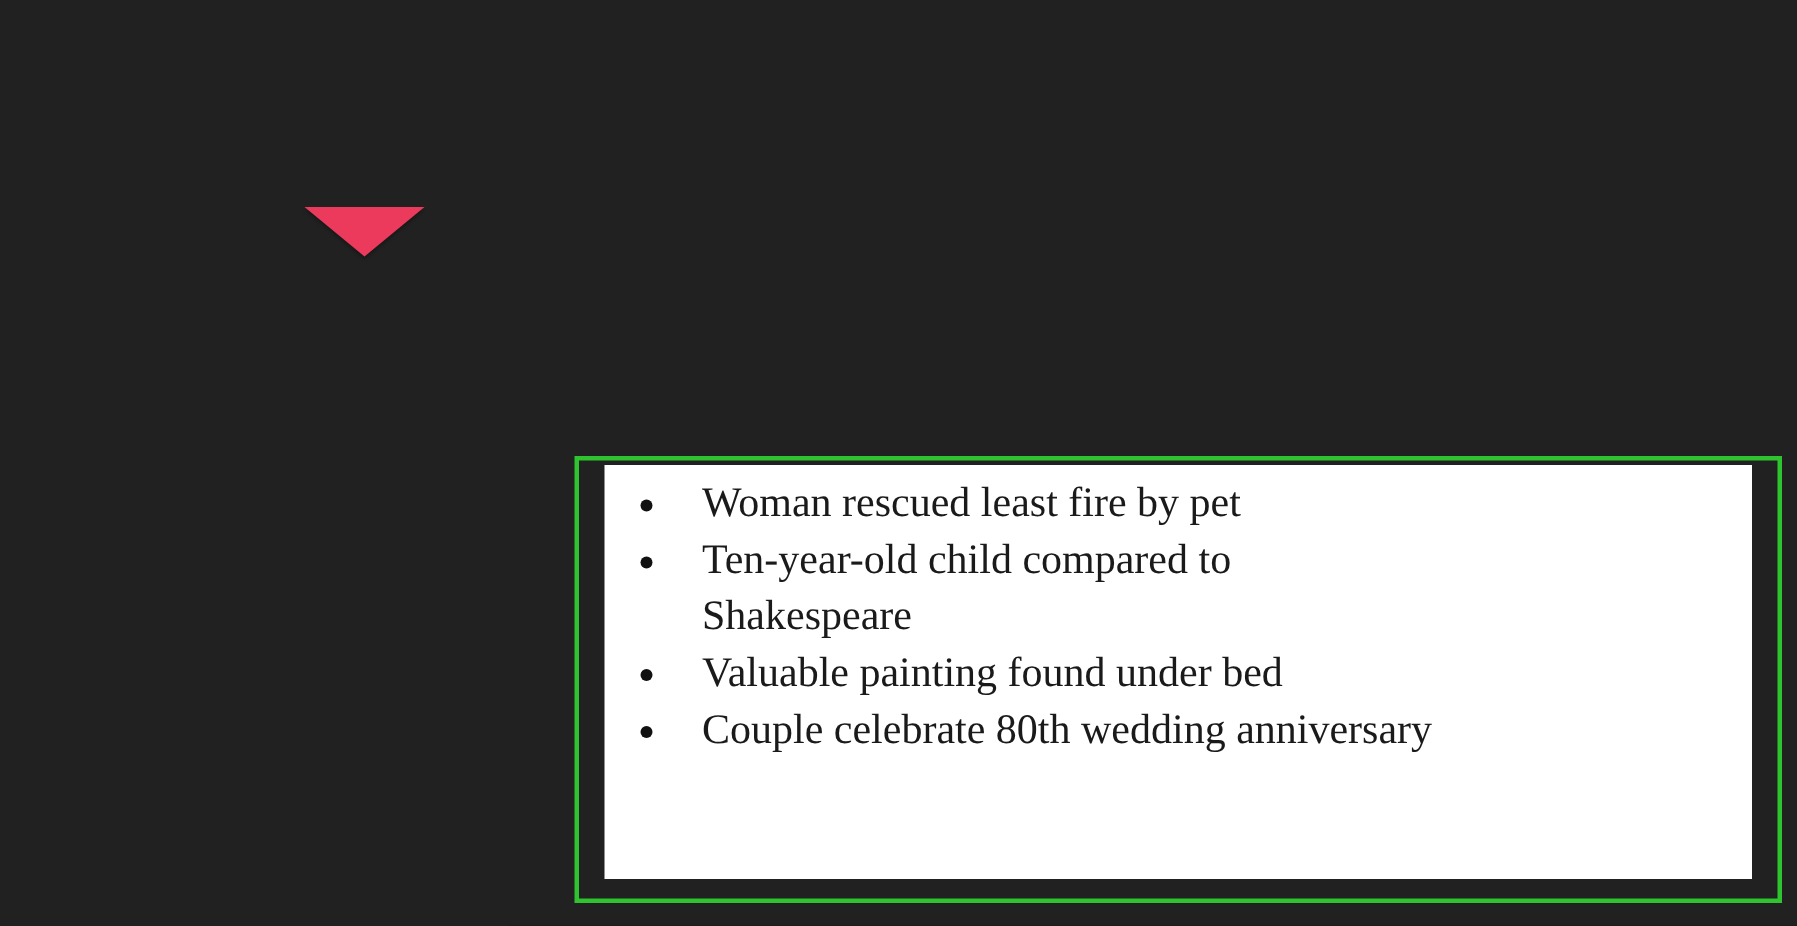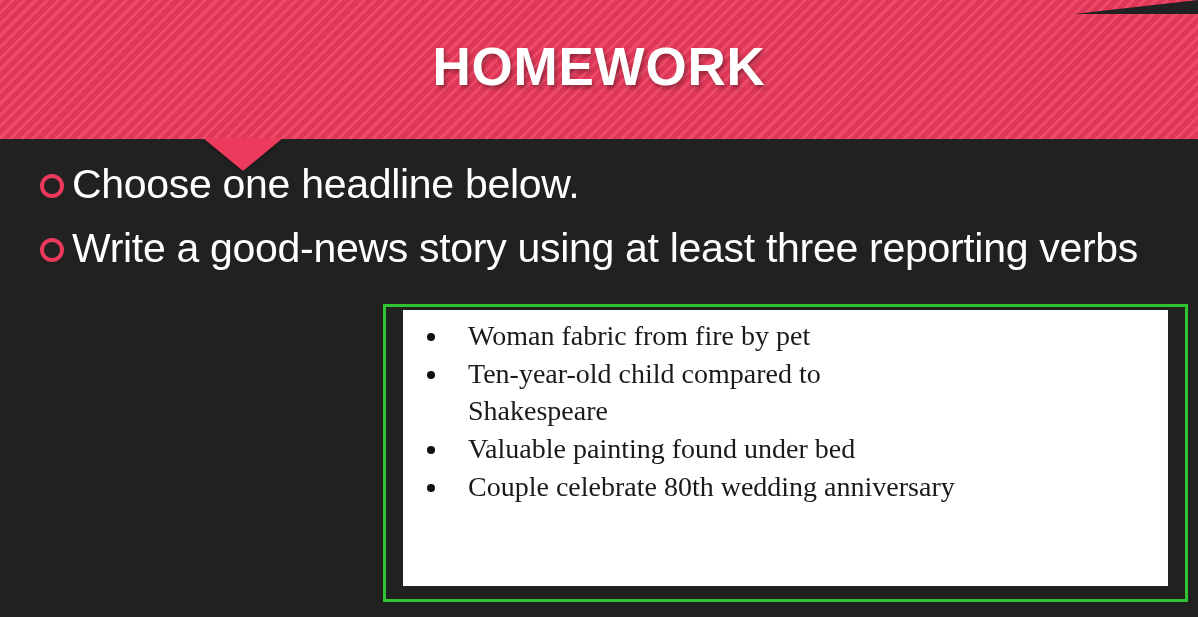--- a/index.html
+++ b/index.html
@@ -155,43 +155,29 @@
   .headline-item .headline-label {
     display: block;
     white-space: pre-line;
   }
 </style>
 </head>
 <body>
 
 <div id="slide">
 
-  <div id="header-banner">
-    <div id="header-corner-notch"></div>
-    <div id="header-title">HOMEWORK</div>
-  </div>
   <div id="header-tail"></div>
 
-  <div id="body-bullets">
-    <div class="body-bullet">
-      <span class="bullet-ring"></span>
-      <span class="bullet-text">Choose one headline below.</span>
-    </div>
-    <div class="body-bullet">
-      <span class="bullet-ring"></span>
-      <span class="bullet-text">Write a good-news story using at least three reporting verbs</span>
-    </div>
-  </div>
 
   <div id="headline-image-frame">
     <div id="headline-image-white">
       <ul id="headline-list">
         <li class="headline-item">
           <span class="headline-dot"></span>
-          <span class="headline-label">Woman fabric from fire by pet</span>
+          <span class="headline-label">Woman rescued least fire by pet</span>
         </li>
         <li class="headline-item">
           <span class="headline-dot"></span>
           <span class="headline-label">Ten-year-old child compared to
 Shakespeare</span>
         </li>
         <li class="headline-item">
           <span class="headline-dot"></span>
           <span class="headline-label">Valuable painting found under bed</span>
         </li>

